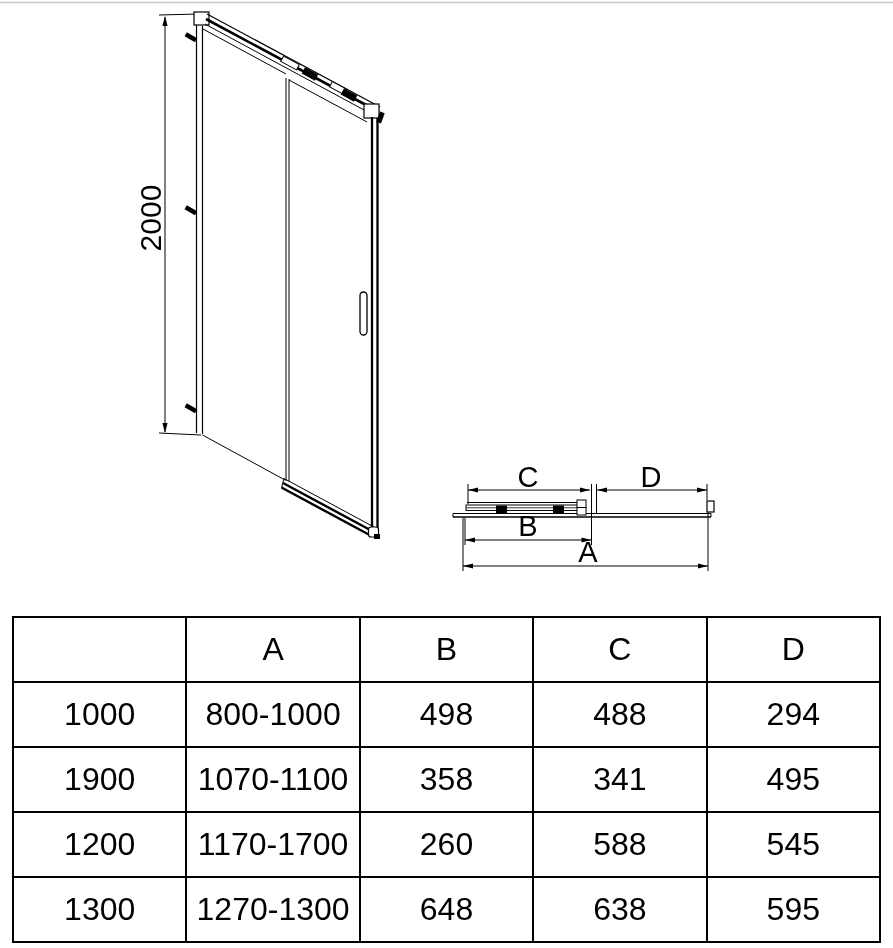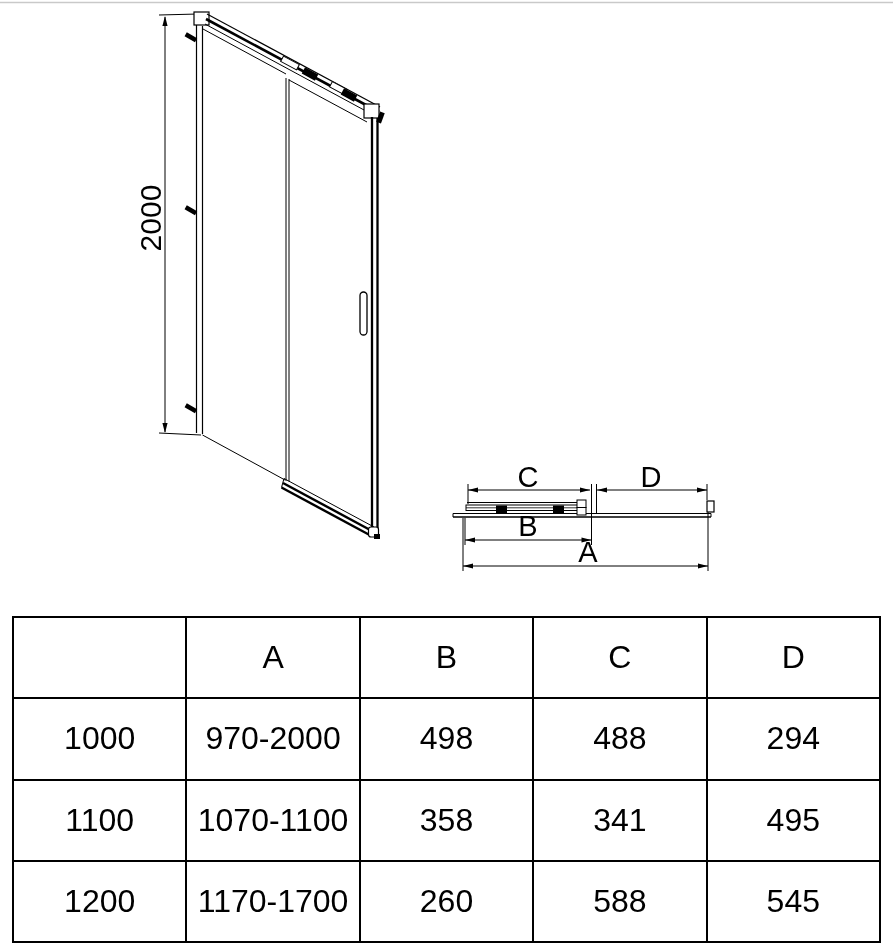--- a/index.html
+++ b/index.html
@@ -165,35 +165,42 @@
     <tbody>
       <tr>
         <td></td>
         <td>A</td>
         <td>B</td>
         <td>C</td>
         <td>D</td>
       </tr>
       <tr>
         <td>1000</td>
-        <td>970-2000</td>
+        <td>800-1000</td>
         <td>498</td>
         <td>488</td>
         <td>294</td>
       </tr>
       <tr>
-        <td>1100</td>
+        <td>1900</td>
         <td>1070-1100</td>
         <td>358</td>
         <td>341</td>
         <td>495</td>
       </tr>
       <tr>
         <td>1200</td>
         <td>1170-1700</td>
         <td>260</td>
         <td>588</td>
         <td>545</td>
       </tr>
+      <tr>
+        <td>1300</td>
+        <td>1270-1300</td>
+        <td>648</td>
+        <td>638</td>
+        <td>595</td>
+      </tr>
     </tbody>
   </table>
 
 </div>
 
 </body></html>

